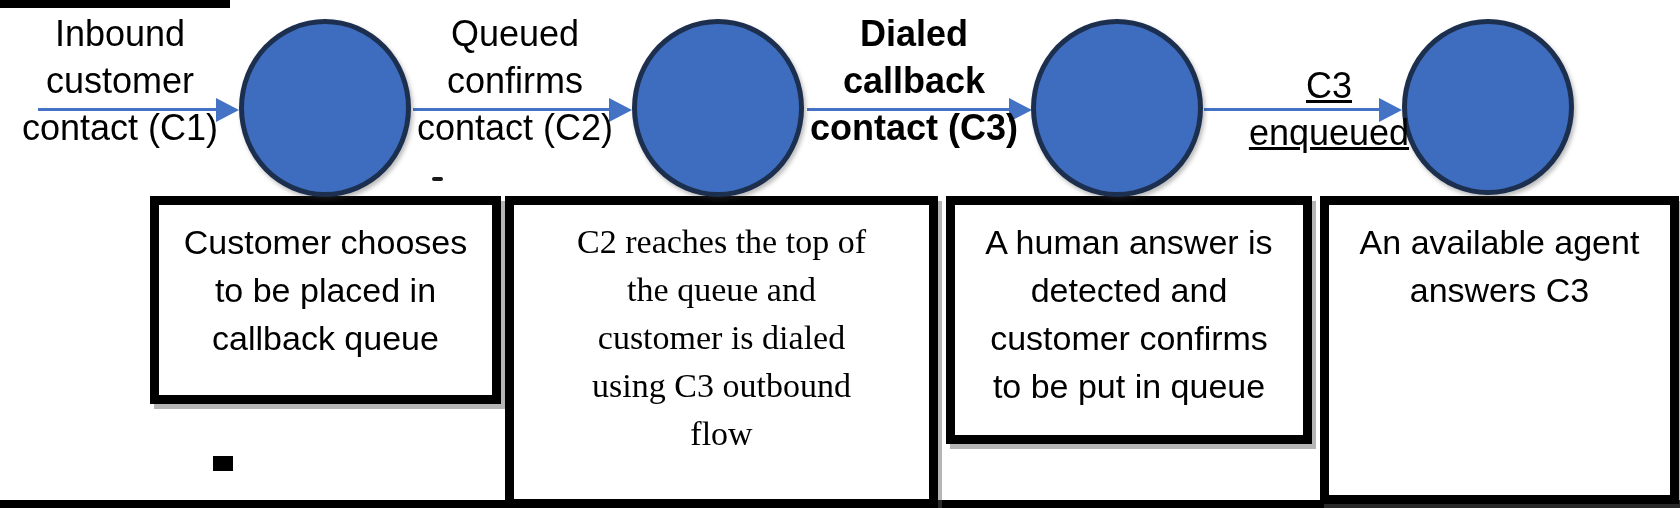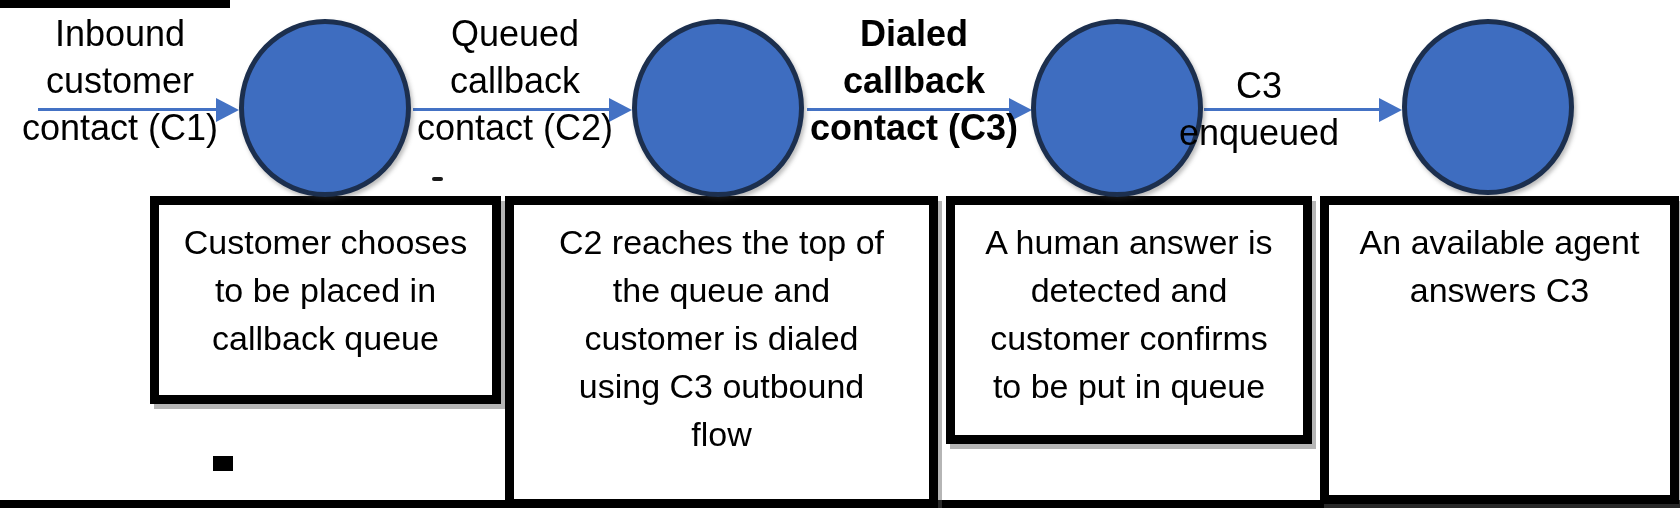--- a/index.html
+++ b/index.html
@@ -94,33 +94,33 @@
     top: 10px;
     font-size: 36px;
     line-height: 47px;
     text-align: center;
     white-space: pre-line;
     z-index: 4;
   }
   .lb1 { left: -5px; }
   .lb2 { left: 390px; }
   .lb3 { left: 789px; font-weight: bold; }
-  .lb4 { left: 1134px; top: 62px; }
+  .lb4 { left: 1204px; top: 62px; text-decoration: underline; }
 
   
   .box {
     position: absolute;
     box-sizing: border-box;
     background: var(--box-bg, #ffffff);
     border: 9px solid var(--box-border, #000000);
     box-shadow: 4px 5px 0 rgba(90,90,90,0.45);
     z-index: 1;
   }
   .b1 { left: 150px;  top: 196px; width: 351px; height: 208px; }
-  .b2 { left: 505px;  top: 196px; width: 433px; height: 312px; }
+  .b2 { left: 505px;  top: 196px; width: 433px; height: 312px; font-family: Liberation Serif, serif; }
   .b3 { left: 946px;  top: 196px; width: 366px; height: 248px; }
   .b4 { left: 1320px; top: 196px; width: 359px; height: 308px; }
 
   .box-text {
     padding: 13px 6px 0 6px;
     font-size: 34px;
     line-height: 48px;
     text-align: center;
     white-space: pre-line;
   }
@@ -134,21 +134,21 @@
 
   <div class="arrow-line al1"></div>
   <div class="arrow-head ah1"></div>
   <div class="arrow-label lb1">Inbound
 customer
 contact (C1)</div>
 
   <div class="arrow-line al2"></div>
   <div class="arrow-head ah2"></div>
   <div class="arrow-label lb2">Queued
-callback
+confirms
 contact (C2)</div>
 
   <div class="arrow-line al3"></div>
   <div class="arrow-head ah3"></div>
   <div class="arrow-label lb3">Dialed
 callback
 contact (C3)</div>
 
   <div class="arrow-line al4"></div>
   <div class="arrow-head ah4"></div>

